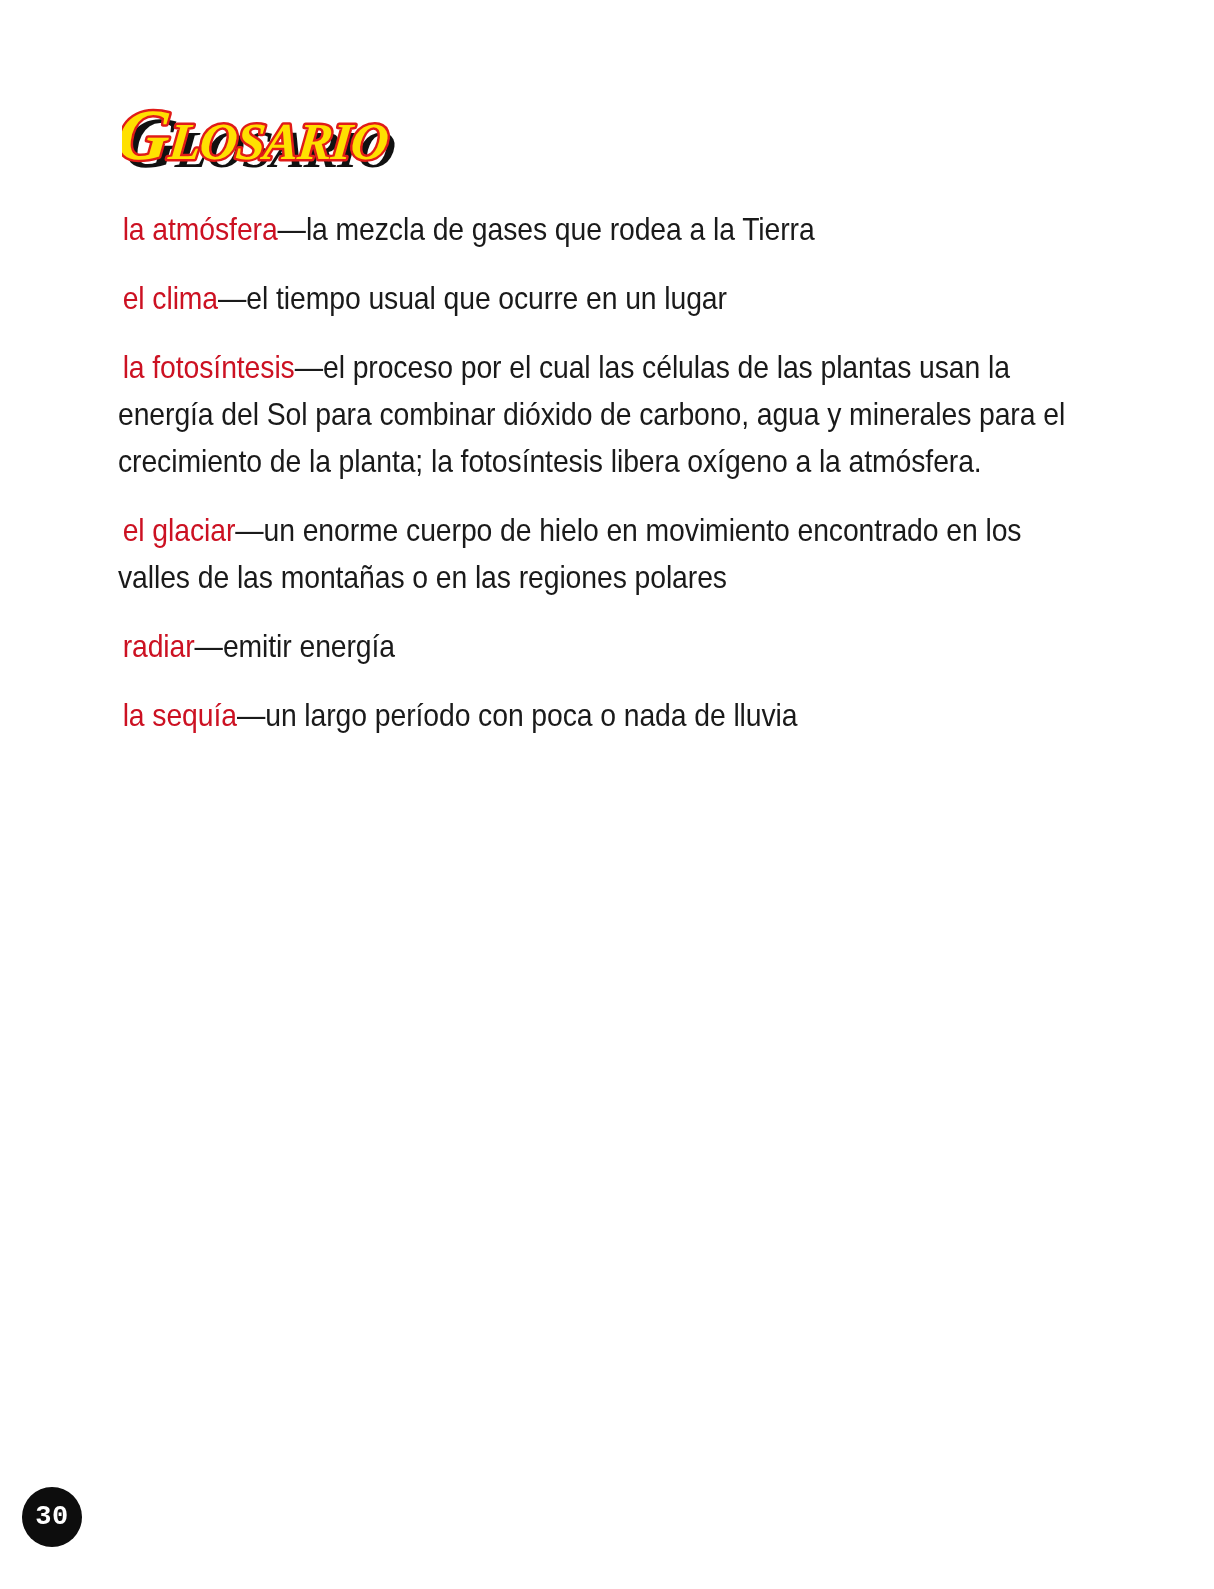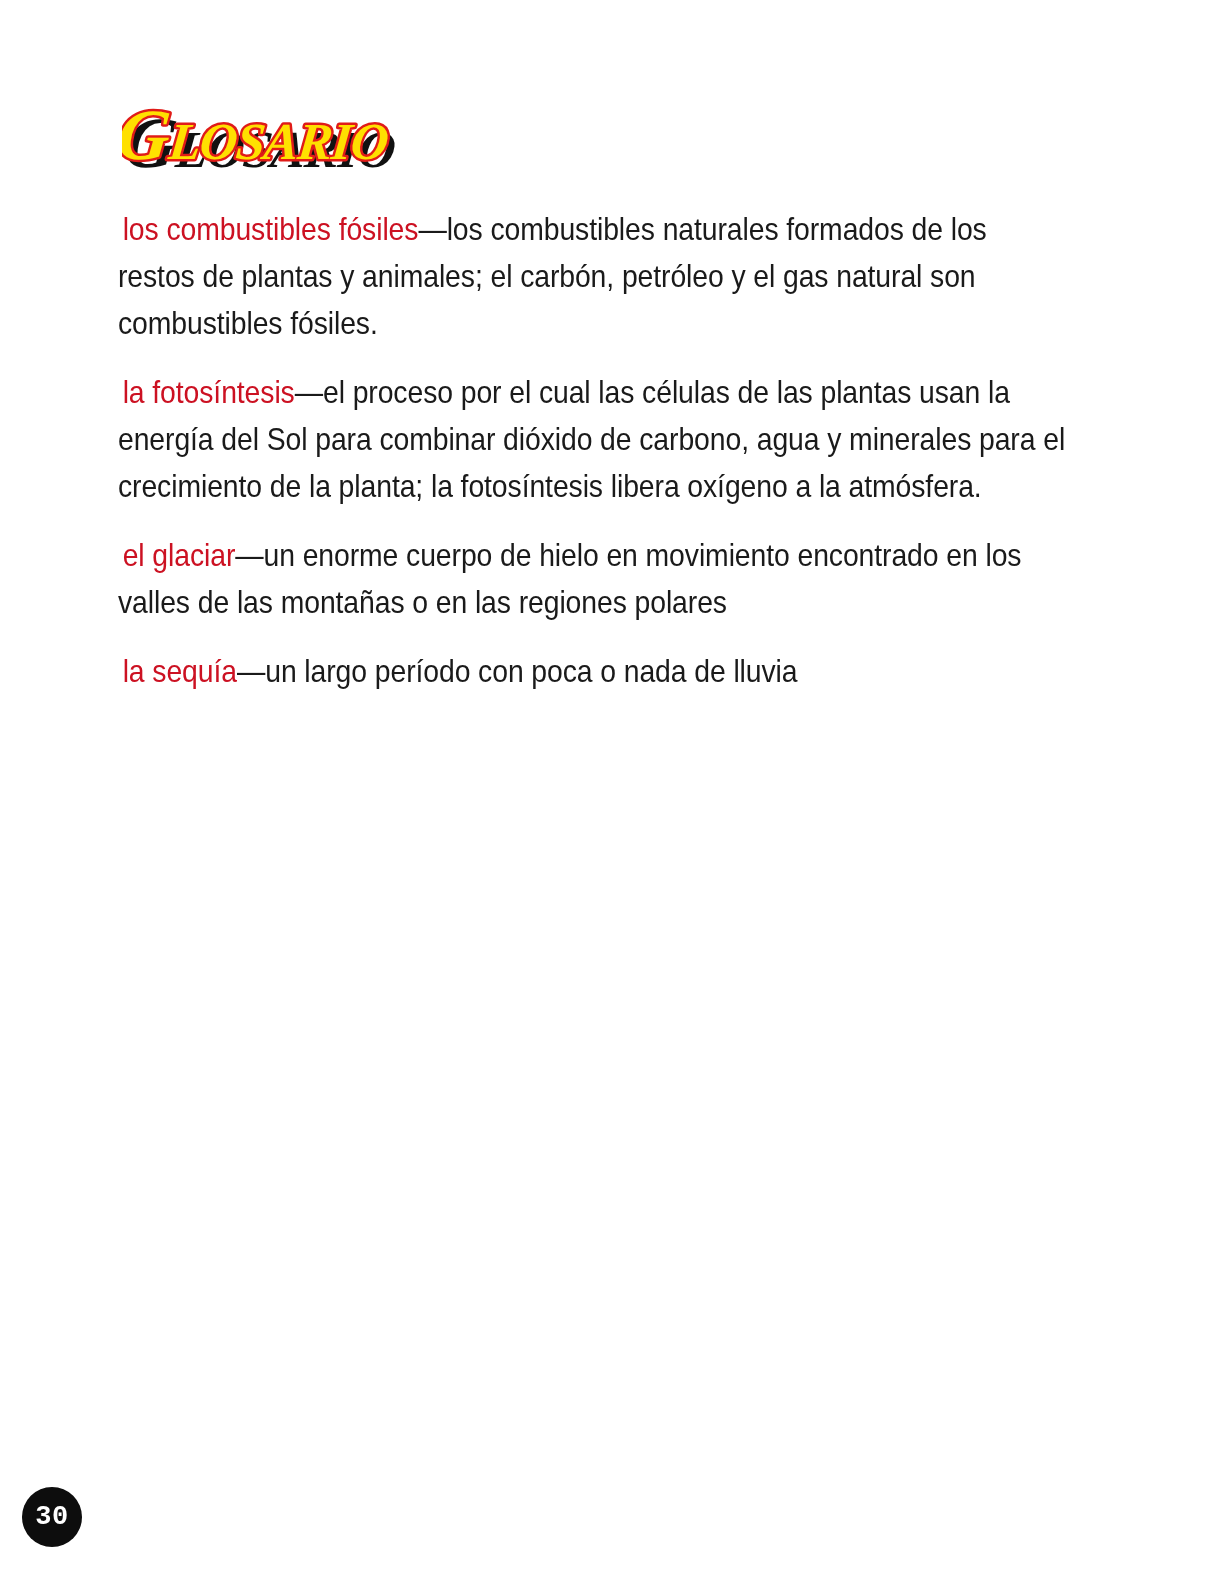--- a/index.html
+++ b/index.html
@@ -112,44 +112,54 @@
 
       <g>
         <text class="lg-main lg-big" x="0" y="63" font-size="72" font-weight="bold" font-style="italic" transform="skewX(-6)" letter-spacing="-2">G</text>
         <text class="lg-main lg-big" x="52" y="63" font-size="52" font-weight="bold" font-style="italic" transform="skewX(-6)" letter-spacing="-1">LOSARIO</text>
       </g>
     </svg>
   </div>
 
   <div class="glossary">
 
-
+    <p class="entry">
+        <span class="inner">
+      <span class="term">la atmósfera</span><span class="dash">—</span><span class="def">la mezcla de gases que rodea a la Tierra</span>
+    </span>
+      </p>
 
 
     <p class="entry">
         <span class="inner">
-      <span class="term">los combustibles fósiles</span><span class="dash">—</span><span class="def">los combustibles naturales formados de los restos de plantas y animales; el carbón, petróleo y el gas natural son combustibles fósiles.</span>
+      <span class="term">el clima</span><span class="dash">—</span><span class="def">el tiempo usual que ocurre en un lugar</span>
     </span>
       </p>
+
 
 
     <p class="entry">
         <span class="inner">
       <span class="term">la fotosíntesis</span><span class="dash">—</span><span class="def">el proceso por el cual las células de las plantas usan la energía del Sol para combinar dióxido de carbono, agua y minerales para el crecimiento de la planta; la fotosíntesis libera oxígeno a la atmósfera.</span>
     </span>
       </p>
 
     <p class="entry">
         <span class="inner">
       <span class="term">el glaciar</span><span class="dash">—</span><span class="def">un enorme cuerpo de hielo en movimiento encontrado en los valles de las montañas o en las regiones polares</span>
     </span>
       </p>
 
 
 
+    <p class="entry">
+        <span class="inner">
+      <span class="term">radiar</span><span class="dash">—</span><span class="def">emitir energía</span>
+    </span>
+      </p>
 
     <p class="entry">
         <span class="inner">
       <span class="term">la sequía</span><span class="dash">—</span><span class="def">un largo período con poca o nada de lluvia</span>
     </span>
       </p>
 
   </div>
 
   <div class="page-number">30</div>

